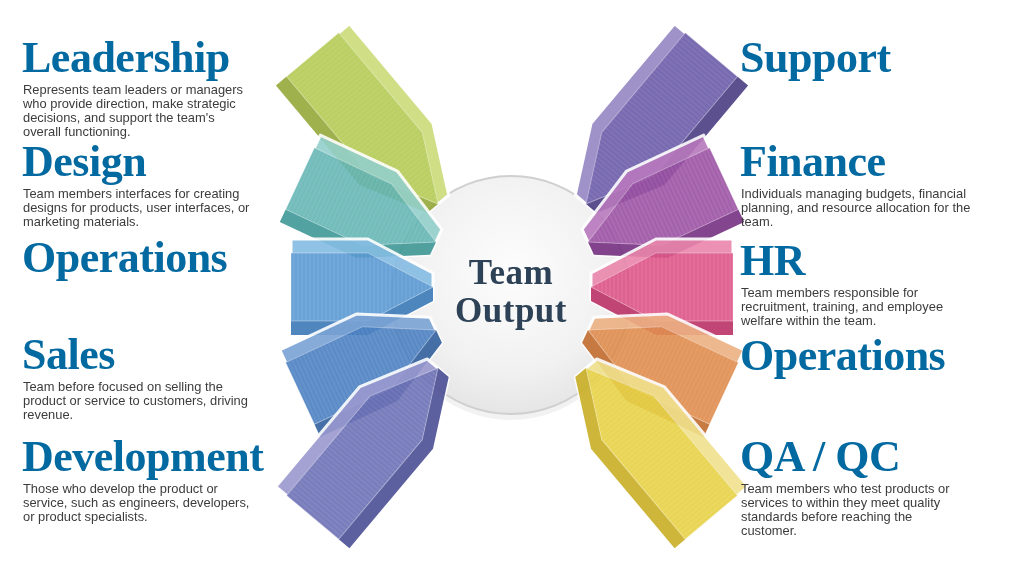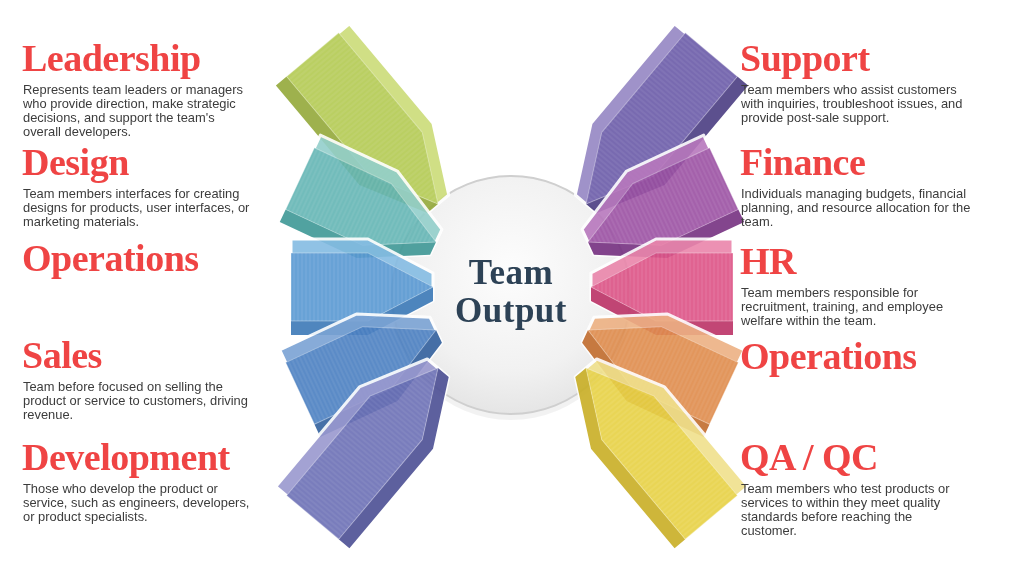--- a/index.html
+++ b/index.html
@@ -9,22 +9,22 @@
     font-family:"Liberation Sans", sans-serif;
   }
   #graphic{position:absolute;left:0;top:0;z-index:1;}
   .sec{position:absolute;z-index:2;}
   .sec.left{left:22px;width:276px;}
   .sec.right{left:740px;width:252px;}
   .sec h2{
     margin:0;
     font-family:"Liberation Serif","DejaVu Serif",serif;
     font-weight:700;
-    font-size:38px;line-height:44px;
-    color:#ef4444;letter-spacing:-0.5px;
+    font-size:44px;line-height:44px;
+    color:#0369a1;letter-spacing:-0.5px;
   }
   .sec p{
     margin:3px 0 0 1px;
     font-size:12.9px;line-height:13.9px;
     color:#3c3c3c;
     white-space:pre-line;
   }
   .title-text{
     font-family:"Liberation Serif","DejaVu Serif",serif;
     font-weight:700;
@@ -116,21 +116,21 @@
 
   <text class="title-text" x="511" y="284" text-anchor="middle" fill="#2d4256">Team</text>
   <text class="title-text" x="511" y="322" text-anchor="middle" fill="#2d4256">Output</text>
 </svg>
 
 <section class="sec left" style="top:36px">
   <h2>Leadership</h2>
   <p>Represents team leaders or managers
 who provide direction, make strategic
 decisions, and support the team's
-overall developers.</p>
+overall functioning.</p>
 </section>
 <section class="sec left" style="top:140px">
   <h2>Design</h2>
   <p>Team members interfaces for creating
 designs for products, user interfaces, or
 marketing materials.</p>
 </section>
 <section class="sec left" style="top:236px">
   <h2>Operations</h2>
 </section>
@@ -142,23 +142,20 @@
 </section>
 <section class="sec left" style="top:435px">
   <h2>Development</h2>
   <p>Those who develop the product or
 service, such as engineers, developers,
 or product specialists.</p>
 </section>
 
 <section class="sec right" style="top:36px">
   <h2>Support</h2>
-  <p>Team members who assist customers
-with inquiries, troubleshoot issues, and
-provide post-sale support.</p>
 </section>
 <section class="sec right" style="top:140px">
   <h2>Finance</h2>
   <p>Individuals managing budgets, financial
 planning, and resource allocation for the
 team.</p>
 </section>
 <section class="sec right" style="top:239px">
   <h2>HR</h2>
   <p>Team members responsible for

